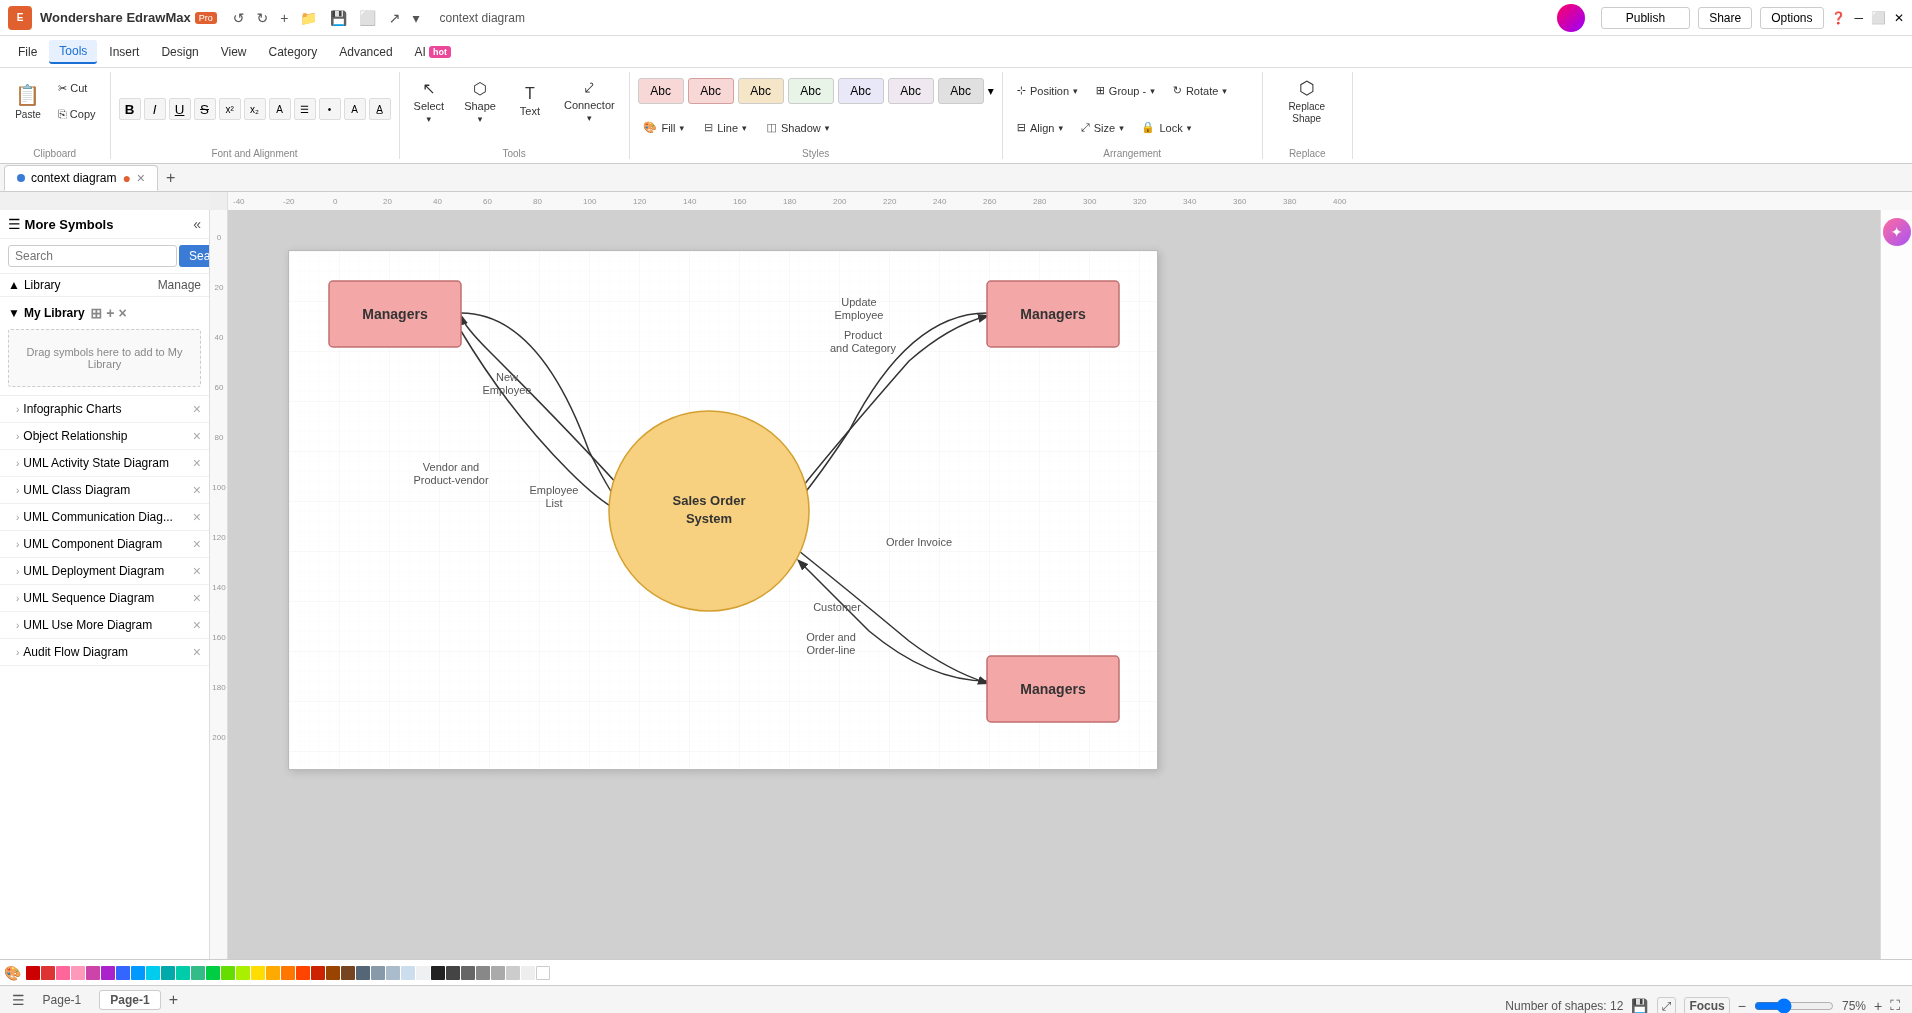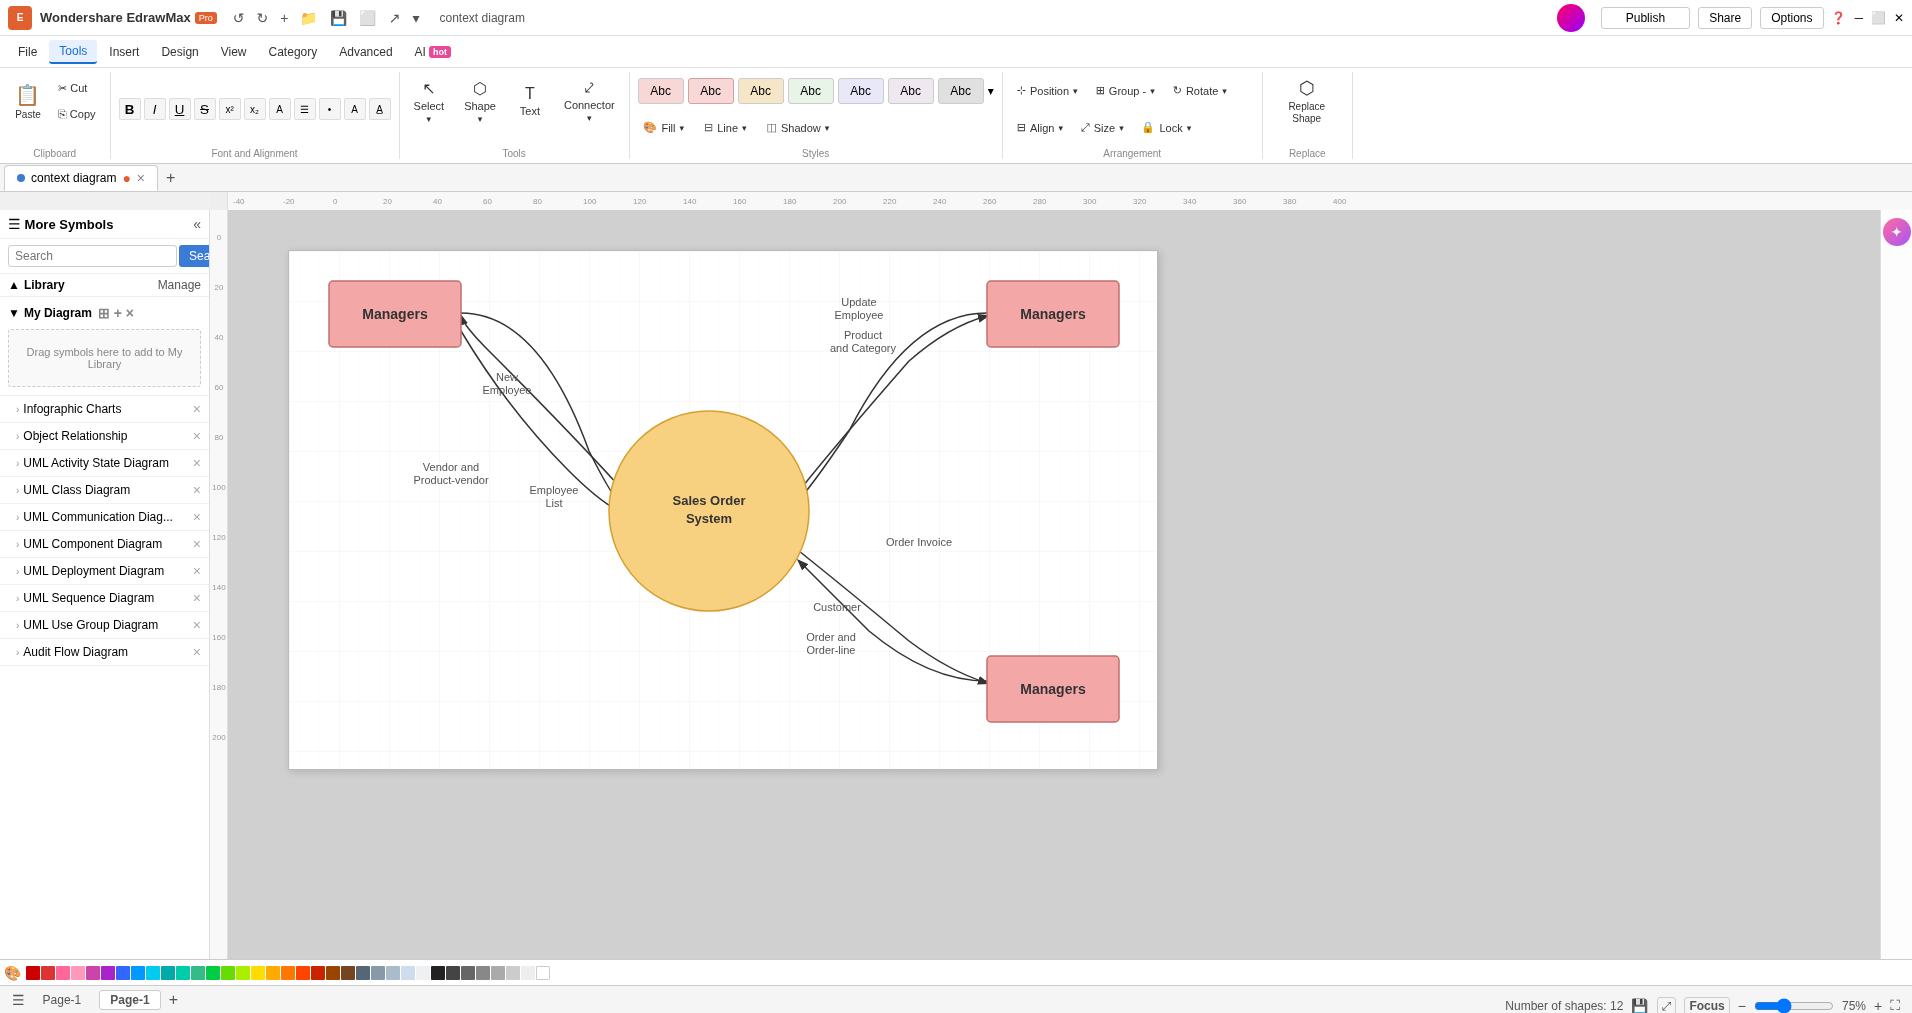--- a/index.html
+++ b/index.html
@@ -159,21 +159,21 @@
       cursor: pointer;
     }
     .library-header {
       display: flex;
       align-items: center;
       padding: 4px 8px;
       border-bottom: 1px solid #eee;
       font-size: 12px;
       gap: 4px;
     }
-    .library-header .lib-title { flex: 1; font-weight: 700; }
+    .library-header .lib-title { flex: 1; font-weight: 400; }
     .library-header .lib-actions { display: flex; gap: 4px; color: #555; cursor: pointer; }
     .my-library-section {
       border-bottom: 1px solid #eee;
       padding: 4px 8px;
     }
     .my-library-header {
       display: flex;
       align-items: center;
       font-size: 12px;
       font-weight: 600;
@@ -512,21 +512,21 @@
       <span style="font-size:12px;">▲</span>
       <span class="lib-title">Library</span>
       <div class="lib-actions">
         <span>Manage</span>
       </div>
     </div>
 
     <div class="my-library-section">
       <div class="my-library-header">
         <span>▼</span>
-        <span>My Diagram</span>
+        <span>My Library</span>
         <span style="margin-left:2px;font-size:14px;color:#888;">⊞</span>
         <span style="font-size:14px;color:#888;">+</span>
         <span style="font-size:14px;color:#888;">×</span>
       </div>
       <div class="my-library-drop">
         <span>Drag symbols here to add to My Library</span>
       </div>
     </div>
 
     <div class="sidebar-list">
@@ -565,21 +565,21 @@
         <span class="item-label">UML Deployment Diagram</span>
         <span class="item-close">×</span>
       </div>
       <div class="sidebar-list-item">
         <span class="item-arrow">›</span>
         <span class="item-label">UML Sequence Diagram</span>
         <span class="item-close">×</span>
       </div>
       <div class="sidebar-list-item">
         <span class="item-arrow">›</span>
-        <span class="item-label">UML Use Group Diagram</span>
+        <span class="item-label">UML Use More Diagram</span>
         <span class="item-close">×</span>
       </div>
       <div class="sidebar-list-item">
         <span class="item-arrow">›</span>
         <span class="item-label">Audit Flow Diagram</span>
         <span class="item-close">×</span>
       </div>
     </div>
   </div>
 

